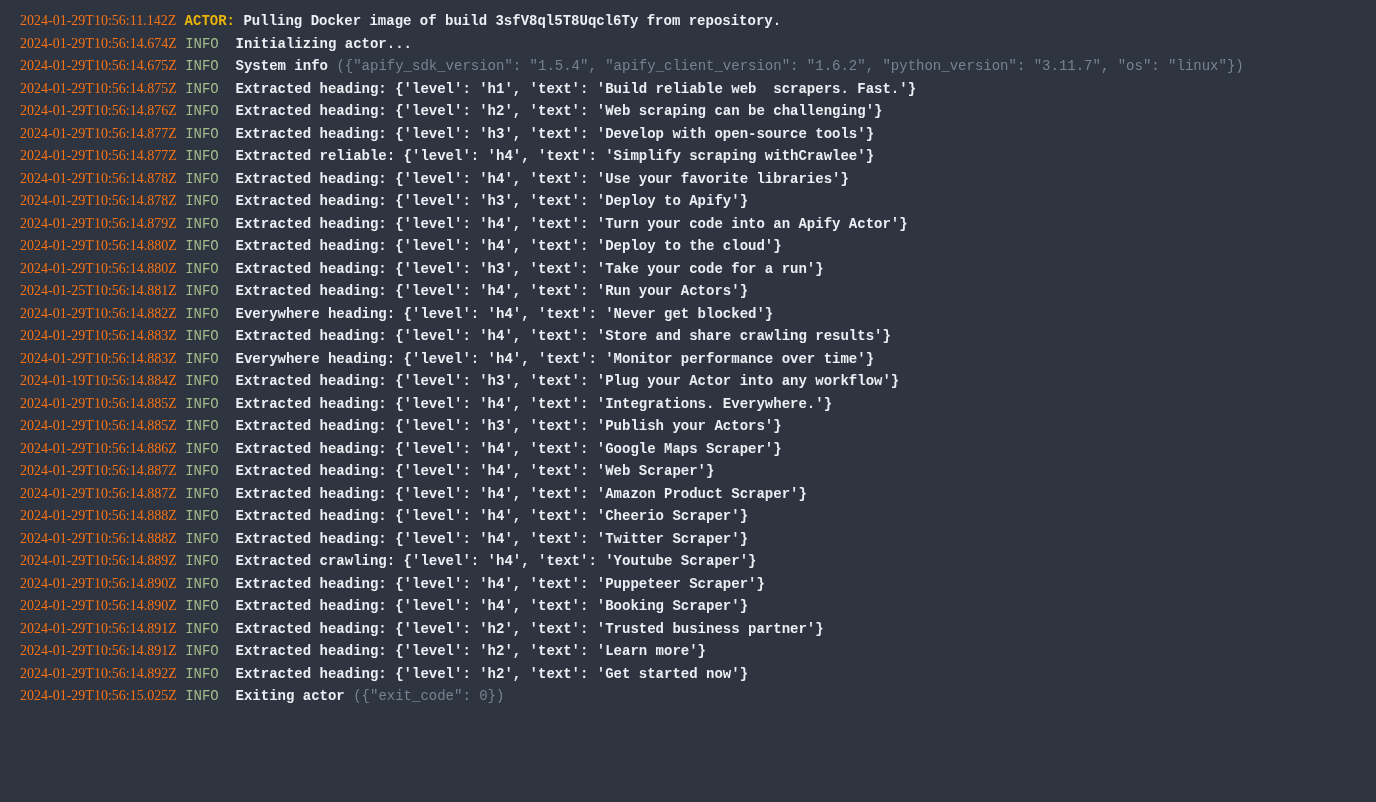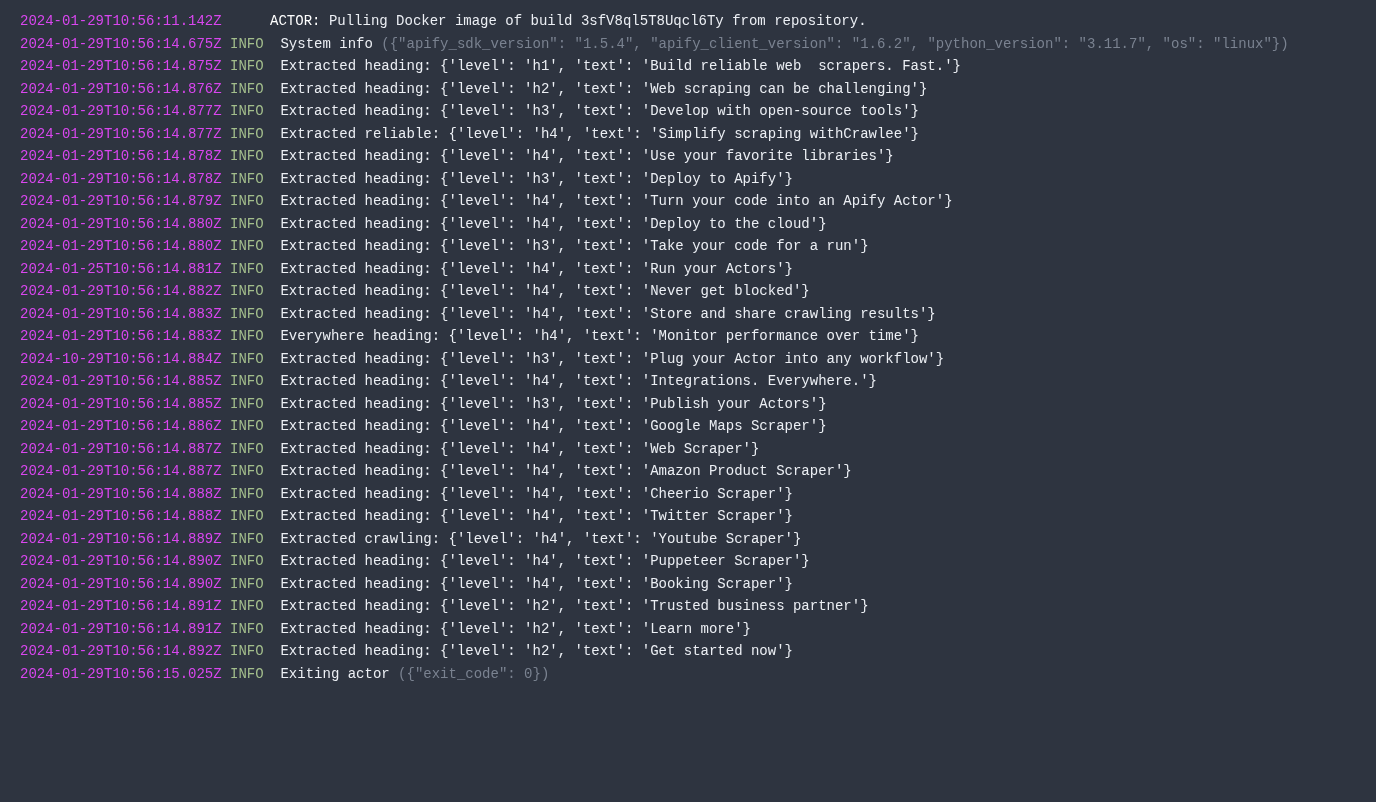--- a/index.html
+++ b/index.html
@@ -13,57 +13,59 @@
       font-size: 14px;
       line-height: 22.5px;
       padding: 10px 20px;
       color: #d8dee9;
     }
     .log-line {
       white-space: pre;
       display: block;
     }
     .timestamp {
-      color: #d946ef;
+      color: #f97316;
+      font-family: Liberation Serif, serif;
     }
     .actor-label {
-      color: #ffffff;
-      font-weight: normal;
-      margin-left: 40px;
+      color: #eab308;
+      font-weight: bold;
     }
     .info-label {
       color: #a3be8c;
     }
     .message {
       color: #eceff4;
+      font-weight: bold;
     }
     .dim {
       color: #7a8290;
     }
   </style>
 </head>
 <body>
 
 <div id="log-container">
     <div class="log-line"><span class="timestamp">2024-01-29T10:56:11.142Z</span> <span class="actor-label">ACTOR:</span> <span class="message">Pulling Docker image of build 3sfV8ql5T8Uqcl6Ty from repository.</span></div>
+    <div class="log-line"><span class="timestamp">2024-01-29T10:56:14.674Z</span> <span class="info-label">INFO </span> <span class="message">Initializing actor...</span></div>
     <div class="log-line"><span class="timestamp">2024-01-29T10:56:14.675Z</span> <span class="info-label">INFO </span> <span class="message">System info </span><span class="dim">({"apify_sdk_version": "1.5.4", "apify_client_version": "1.6.2", "python_version": "3.11.7", "os": "linux"})</span></div>
     <div class="log-line"><span class="timestamp">2024-01-29T10:56:14.875Z</span> <span class="info-label">INFO </span> <span class="message">Extracted heading: {'level': 'h1', 'text': 'Build reliable web  scrapers. Fast.'}</span></div>
     <div class="log-line"><span class="timestamp">2024-01-29T10:56:14.876Z</span> <span class="info-label">INFO </span> <span class="message">Extracted heading: {'level': 'h2', 'text': 'Web scraping can be challenging'}</span></div>
     <div class="log-line"><span class="timestamp">2024-01-29T10:56:14.877Z</span> <span class="info-label">INFO </span> <span class="message">Extracted heading: {'level': 'h3', 'text': 'Develop with open-source tools'}</span></div>
     <div class="log-line"><span class="timestamp">2024-01-29T10:56:14.877Z</span> <span class="info-label">INFO </span> <span class="message">Extracted reliable: {'level': 'h4', 'text': 'Simplify scraping withCrawlee'}</span></div>
     <div class="log-line"><span class="timestamp">2024-01-29T10:56:14.878Z</span> <span class="info-label">INFO </span> <span class="message">Extracted heading: {'level': 'h4', 'text': 'Use your favorite libraries'}</span></div>
     <div class="log-line"><span class="timestamp">2024-01-29T10:56:14.878Z</span> <span class="info-label">INFO </span> <span class="message">Extracted heading: {'level': 'h3', 'text': 'Deploy to Apify'}</span></div>
     <div class="log-line"><span class="timestamp">2024-01-29T10:56:14.879Z</span> <span class="info-label">INFO </span> <span class="message">Extracted heading: {'level': 'h4', 'text': 'Turn your code into an Apify Actor'}</span></div>
     <div class="log-line"><span class="timestamp">2024-01-29T10:56:14.880Z</span> <span class="info-label">INFO </span> <span class="message">Extracted heading: {'level': 'h4', 'text': 'Deploy to the cloud'}</span></div>
     <div class="log-line"><span class="timestamp">2024-01-29T10:56:14.880Z</span> <span class="info-label">INFO </span> <span class="message">Extracted heading: {'level': 'h3', 'text': 'Take your code for a run'}</span></div>
     <div class="log-line"><span class="timestamp">2024-01-25T10:56:14.881Z</span> <span class="info-label">INFO </span> <span class="message">Extracted heading: {'level': 'h4', 'text': 'Run your Actors'}</span></div>
-    <div class="log-line"><span class="timestamp">2024-01-29T10:56:14.882Z</span> <span class="info-label">INFO </span> <span class="message">Extracted heading: {'level': 'h4', 'text': 'Never get blocked'}</span></div>
+    <div class="log-line"><span class="timestamp">2024-01-29T10:56:14.882Z</span> <span class="info-label">INFO </span> <span class="message">Everywhere heading: {'level': 'h4', 'text': 'Never get blocked'}</span></div>
     <div class="log-line"><span class="timestamp">2024-01-29T10:56:14.883Z</span> <span class="info-label">INFO </span> <span class="message">Extracted heading: {'level': 'h4', 'text': 'Store and share crawling results'}</span></div>
     <div class="log-line"><span class="timestamp">2024-01-29T10:56:14.883Z</span> <span class="info-label">INFO </span> <span class="message">Everywhere heading: {'level': 'h4', 'text': 'Monitor performance over time'}</span></div>
-    <div class="log-line"><span class="timestamp">2024-10-29T10:56:14.884Z</span> <span class="info-label">INFO </span> <span class="message">Extracted heading: {'level': 'h3', 'text': 'Plug your Actor into any workflow'}</span></div>
+    <div class="log-line"><span class="timestamp">2024-01-19T10:56:14.884Z</span> <span class="info-label">INFO </span> <span class="message">Extracted heading: {'level': 'h3', 'text': 'Plug your Actor into any workflow'}</span></div>
     <div class="log-line"><span class="timestamp">2024-01-29T10:56:14.885Z</span> <span class="info-label">INFO </span> <span class="message">Extracted heading: {'level': 'h4', 'text': 'Integrations. Everywhere.'}</span></div>
     <div class="log-line"><span class="timestamp">2024-01-29T10:56:14.885Z</span> <span class="info-label">INFO </span> <span class="message">Extracted heading: {'level': 'h3', 'text': 'Publish your Actors'}</span></div>
     <div class="log-line"><span class="timestamp">2024-01-29T10:56:14.886Z</span> <span class="info-label">INFO </span> <span class="message">Extracted heading: {'level': 'h4', 'text': 'Google Maps Scraper'}</span></div>
     <div class="log-line"><span class="timestamp">2024-01-29T10:56:14.887Z</span> <span class="info-label">INFO </span> <span class="message">Extracted heading: {'level': 'h4', 'text': 'Web Scraper'}</span></div>
     <div class="log-line"><span class="timestamp">2024-01-29T10:56:14.887Z</span> <span class="info-label">INFO </span> <span class="message">Extracted heading: {'level': 'h4', 'text': 'Amazon Product Scraper'}</span></div>
     <div class="log-line"><span class="timestamp">2024-01-29T10:56:14.888Z</span> <span class="info-label">INFO </span> <span class="message">Extracted heading: {'level': 'h4', 'text': 'Cheerio Scraper'}</span></div>
     <div class="log-line"><span class="timestamp">2024-01-29T10:56:14.888Z</span> <span class="info-label">INFO </span> <span class="message">Extracted heading: {'level': 'h4', 'text': 'Twitter Scraper'}</span></div>
     <div class="log-line"><span class="timestamp">2024-01-29T10:56:14.889Z</span> <span class="info-label">INFO </span> <span class="message">Extracted crawling: {'level': 'h4', 'text': 'Youtube Scraper'}</span></div>
     <div class="log-line"><span class="timestamp">2024-01-29T10:56:14.890Z</span> <span class="info-label">INFO </span> <span class="message">Extracted heading: {'level': 'h4', 'text': 'Puppeteer Scraper'}</span></div>
     <div class="log-line"><span class="timestamp">2024-01-29T10:56:14.890Z</span> <span class="info-label">INFO </span> <span class="message">Extracted heading: {'level': 'h4', 'text': 'Booking Scraper'}</span></div>

